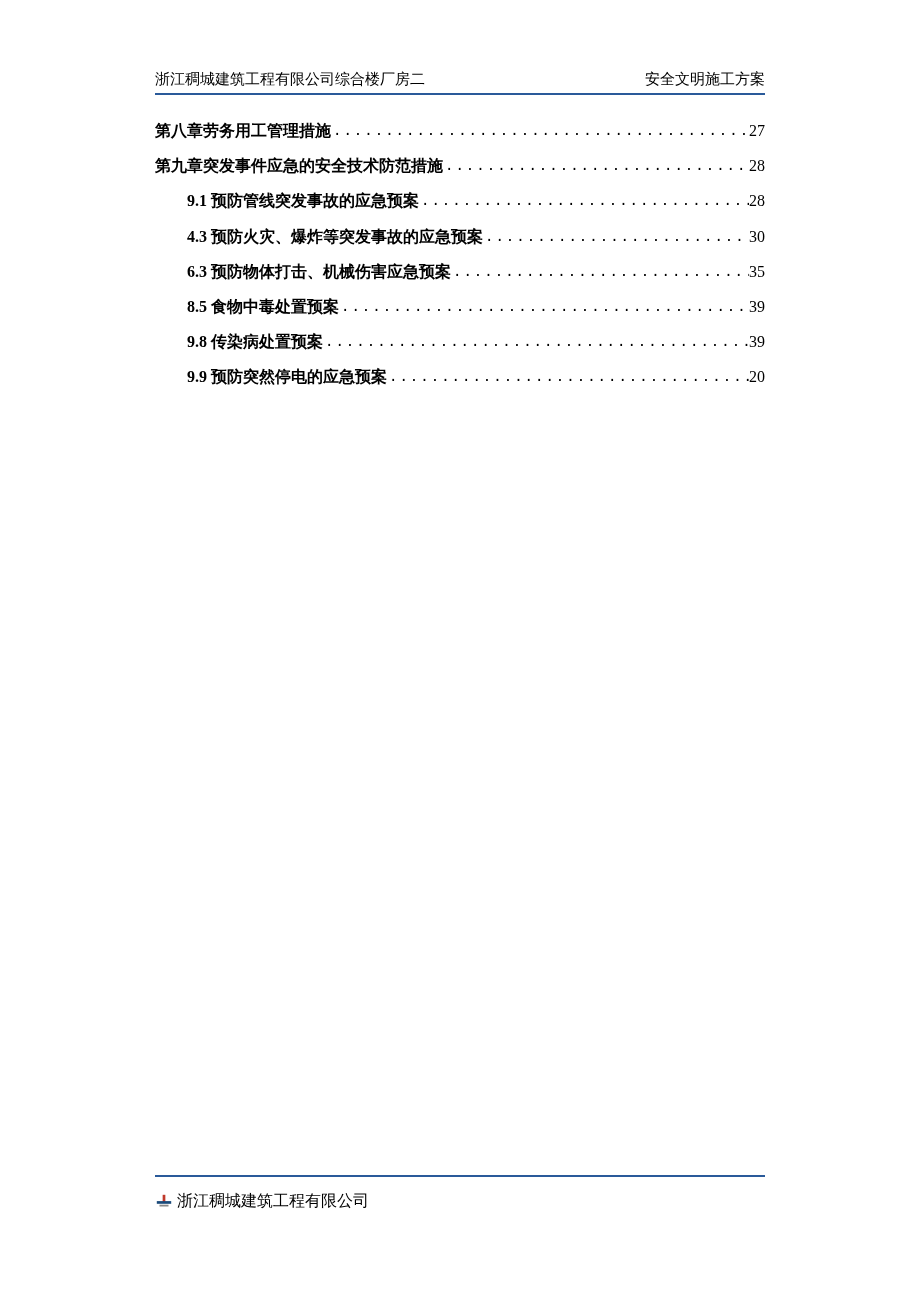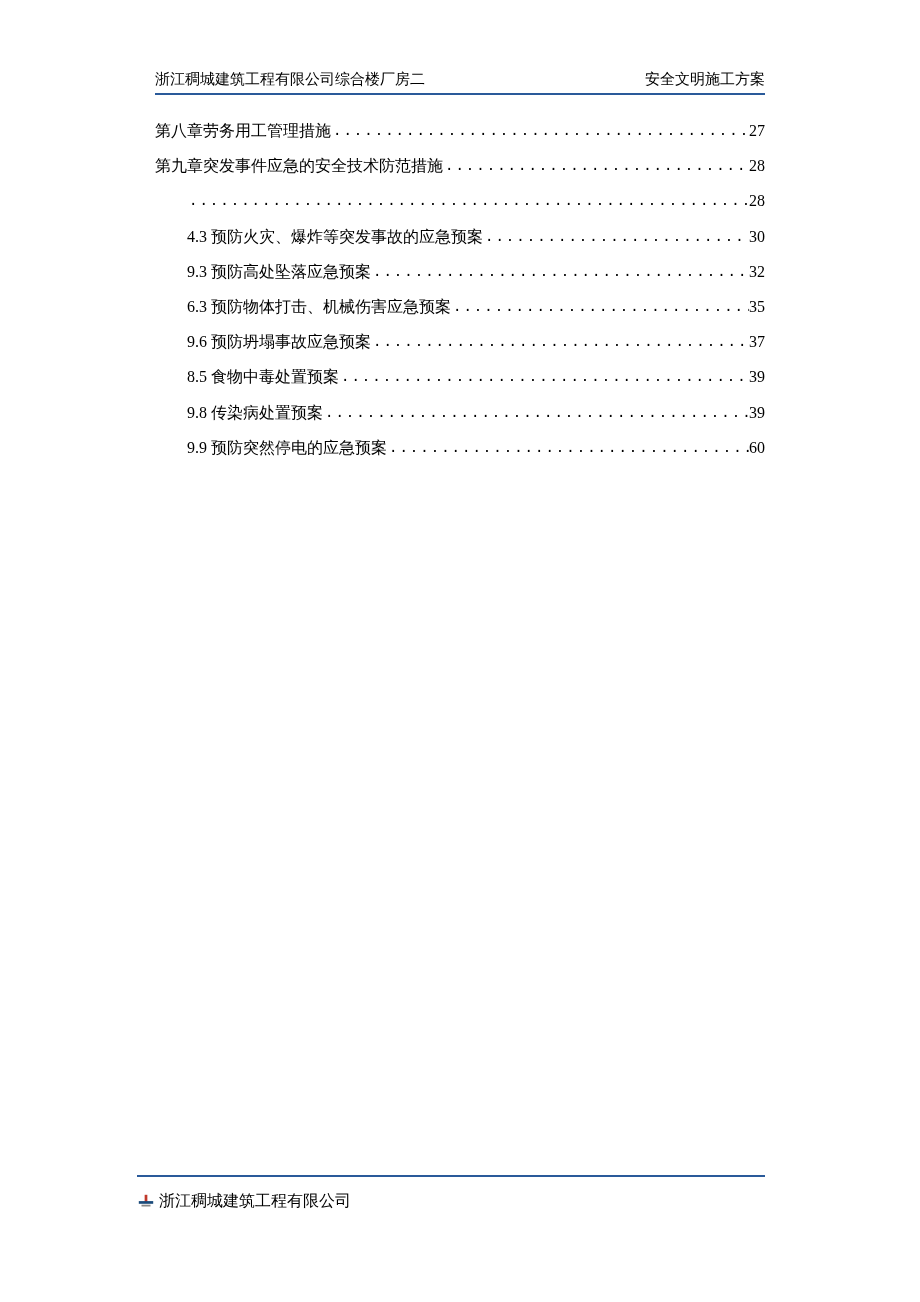--- a/index.html
+++ b/index.html
@@ -49,41 +49,42 @@
       display: flex;
       align-items: baseline;
       white-space: nowrap;
       overflow: hidden;
     }
     .toc-entry.sub {
       padding-left: 32px;
     }
     .toc-title {
       flex: 0 0 auto;
+      font-weight: bold;
     }
     .toc-dots {
       flex: 1 1 auto;
       overflow: hidden;
       letter-spacing: 2px;
       color: #000;
       font-family: monospace;
       font-size: 14px;
       padding: 0 2px;
       position: relative;
       top: -1px;
     }
     .toc-dots::before {
       content: "..................................................................................................................................................";
     }
     .toc-page {
       flex: 0 0 auto;
     }
     .footer {
       position: absolute;
-      left: 137px;
+      left: 155px;
       right: 155px;
       bottom: 90px;
     }
     .footer-line {
       height: 2px;
       background: #2a5a9a;
       margin-bottom: 14px;
     }
     .footer-company {
       display: flex;
@@ -121,57 +122,48 @@
       <span class="toc-title">第八章劳务用工管理措施</span>
       <span class="toc-dots"></span>
       <span class="toc-page">27</span>
     </div>
     <div class="toc-entry">
       <span class="toc-title">第九章突发事件应急的安全技术防范措施</span>
       <span class="toc-dots"></span>
       <span class="toc-page">28</span>
     </div>
     <div class="toc-entry sub">
+      <span class="toc-title">9.1 预防管线突发事故的应急预案</span>
       <span class="toc-dots"></span>
       <span class="toc-page">28</span>
     </div>
     <div class="toc-entry sub">
       <span class="toc-title">4.3 预防火灾、爆炸等突发事故的应急预案</span>
       <span class="toc-dots"></span>
       <span class="toc-page">30</span>
     </div>
     <div class="toc-entry sub">
-      <span class="toc-title">9.3 预防高处坠落应急预案</span>
-      <span class="toc-dots"></span>
-      <span class="toc-page">32</span>
-    </div>
-    <div class="toc-entry sub">
       <span class="toc-title">6.3 预防物体打击、机械伤害应急预案</span>
       <span class="toc-dots"></span>
       <span class="toc-page">35</span>
-    </div>
-    <div class="toc-entry sub">
-      <span class="toc-title">9.6 预防坍塌事故应急预案</span>
-      <span class="toc-dots"></span>
-      <span class="toc-page">37</span>
     </div>
     <div class="toc-entry sub">
       <span class="toc-title">8.5 食物中毒处置预案</span>
       <span class="toc-dots"></span>
       <span class="toc-page">39</span>
     </div>
     <div class="toc-entry sub">
       <span class="toc-title">9.8 传染病处置预案</span>
       <span class="toc-dots"></span>
       <span class="toc-page">39</span>
     </div>
     <div class="toc-entry sub">
       <span class="toc-title">9.9 预防突然停电的应急预案</span>
       <span class="toc-dots"></span>
-      <span class="toc-page">60</span>
+      <span class="toc-page">20</span>
     </div>
   </div>
 
   <div class="footer">
     <div class="footer-line"></div>
     <div class="footer-company">
       <span class="footer-logo">
         <svg viewBox="0 0 20 20">
           <rect x="8.5" y="2" width="3" height="8" fill="#c0392b"></rect>
           <rect x="2" y="9" width="16" height="3" fill="#1a4a7a"></rect>

